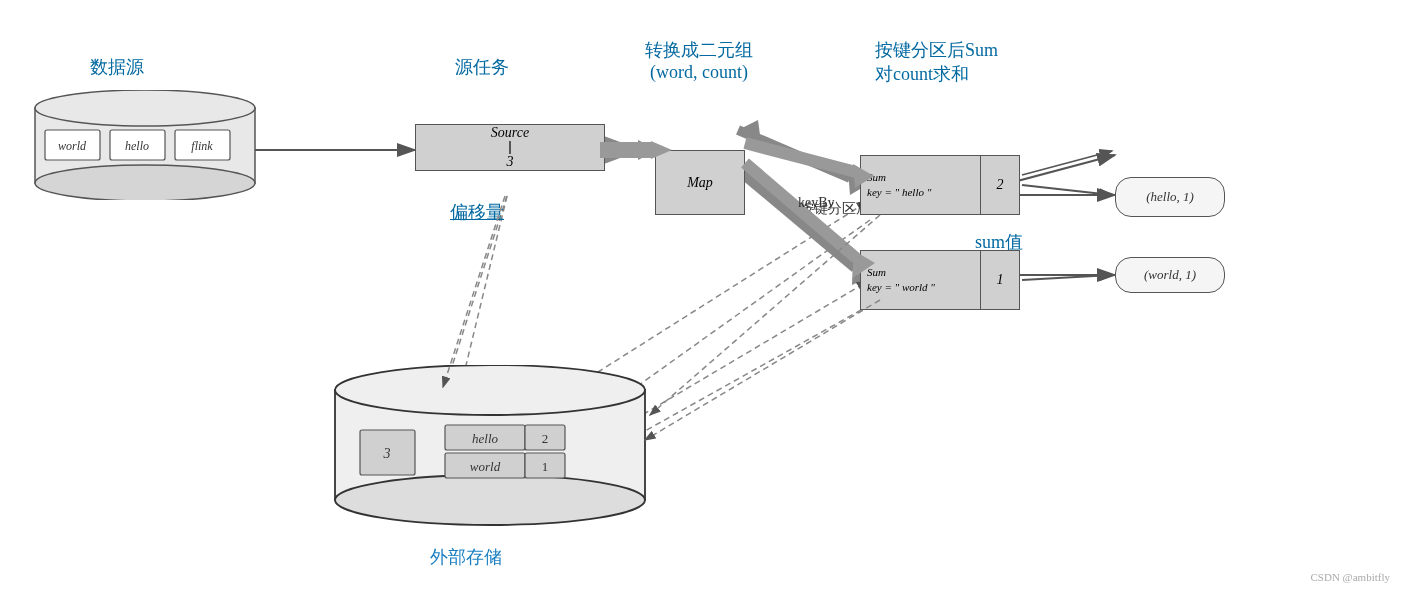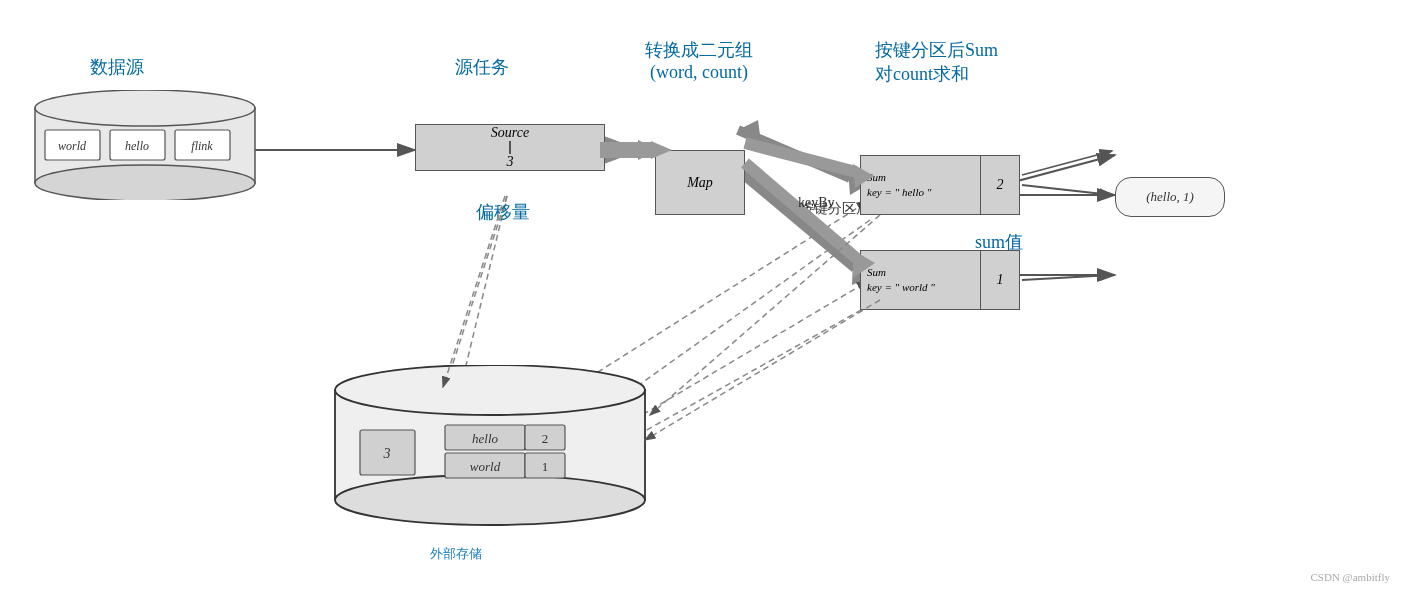--- a/index.html
+++ b/index.html
@@ -124,21 +124,21 @@
   </div>
 
   <div class="label label-cn" style="left:455px;top:55px;">源任务</div>
 
   <div style="position:absolute;left:415px;top:124px;width:190px;height:47px;background:#d0d0d0;border:1.5px solid #555;display:flex;align-items:center;flex-direction:column;">
     <div style="flex:1;text-align:center;font-style:italic;font-size:14px;">Source</div>
     <div style="width:1.5px;height:100%;background:#555;"></div>
     <div style="width:50px;text-align:center;font-size:14px;font-style:italic;">3</div>
   </div>
 
-  <div class="label label-cn" style="left:476px;top:200px;">偏移量</div>
+  <div class="label label-cn" style="left:450px;top:200px;text-decoration:underline;">偏移量</div>
 
   <div class="label label-cn" style="left:645px;top:38px;text-align:center;">
     <span>转换成二元组</span><br>
     <span>(word, count)</span>
   </div>
 
   <div style="position:absolute;left:655px;top:118px;width:90px;height:65px;background:#d0d0d0;border:1.5px solid #555;display:flex;align-items:center;justify-content:center;font-style:italic;font-size:14px;margin-top:32px;">Map</div>
 
   <div class="label" style="left:800px;top:200px;font-size:14px;color:#333;">按键分区后Sum</div>
 
@@ -155,20 +155,21 @@
 
   <div class="label label-cn" style="left:975px;top:230px;">sum值</div>
 
   <div style="position:absolute;left:860px;top:250px;width:160px;height:60px;background:#d0d0d0;border:1.5px solid #555;display:flex;align-items:center;">
     <div style="flex:1;padding-left:6px;font-style:italic;font-size:11px;line-height:1.4;">Sum<br>key = " world "</div>
     <div style="width:1.5px;height:100%;background:#555;"></div>
     <div style="width:38px;text-align:center;font-size:14px;font-style:italic;">1</div>
   </div>
 
   <div class="rounded-box" style="left:1115px;top:177px;width:110px;height:40px;font-style:italic;font-size:13px;">(hello, 1)</div>
+  <div class="rounded-box" style="left:1115px;top:257px;width:110px;height:36px;font-style:italic;font-size:13px;">(world, 1)</div>
 
   <div style="position:absolute;left:330px;top:365px;">
     <svg width="320" height="170">
 
       <rect x="5" y="25" width="310" height="110" fill="#efefef" stroke="#333" stroke-width="1.8"></rect>
 
       <ellipse cx="160" cy="25" rx="155" ry="25" fill="#efefef" stroke="#333" stroke-width="1.8"></ellipse>
 
       <ellipse cx="160" cy="135" rx="155" ry="25" fill="#ddd" stroke="#333" stroke-width="1.8"></ellipse>
 
@@ -181,21 +182,21 @@
       <text x="215" y="78" text-anchor="middle" font-size="13" fill="#333">2</text>
       <rect x="115" y="88" width="80" height="25" fill="#d0d0d0" stroke="#555" stroke-width="1.2" rx="2"></rect>
       <text x="155" y="106" text-anchor="middle" font-size="13" font-style="italic" fill="#333">world</text>
       <rect x="195" y="88" width="40" height="25" fill="#d0d0d0" stroke="#555" stroke-width="1.2" rx="2"></rect>
       <text x="215" y="106" text-anchor="middle" font-size="13" fill="#333">1</text>
 
       <text x="580" y="490" font-size="12" fill="#333">hello world</text>
     </svg>
   </div>
 
-  <div class="label blue-label" style="left:430px;top:545px;font-size:13px;">外部存储</div>
+  <div class="label blue-label" style="left:430px;top:545px;font-size:18px;">外部存储</div>
 
   <div class="watermark">CSDN @ambitfly</div>
 
   <svg width="1405" height="593" style="position:absolute;top:0;left:0;pointer-events:none;">
     <defs>
       <marker id="arr" markerWidth="8" markerHeight="6" refX="7" refY="3" orient="auto">
         <polygon points="0 0, 8 3, 0 6" fill="#555"></polygon>
       </marker>
       <marker id="arr2" markerWidth="12" markerHeight="10" refX="10" refY="5" orient="auto">
         <polygon points="0 0, 12 5, 0 10" fill="#777"></polygon>

